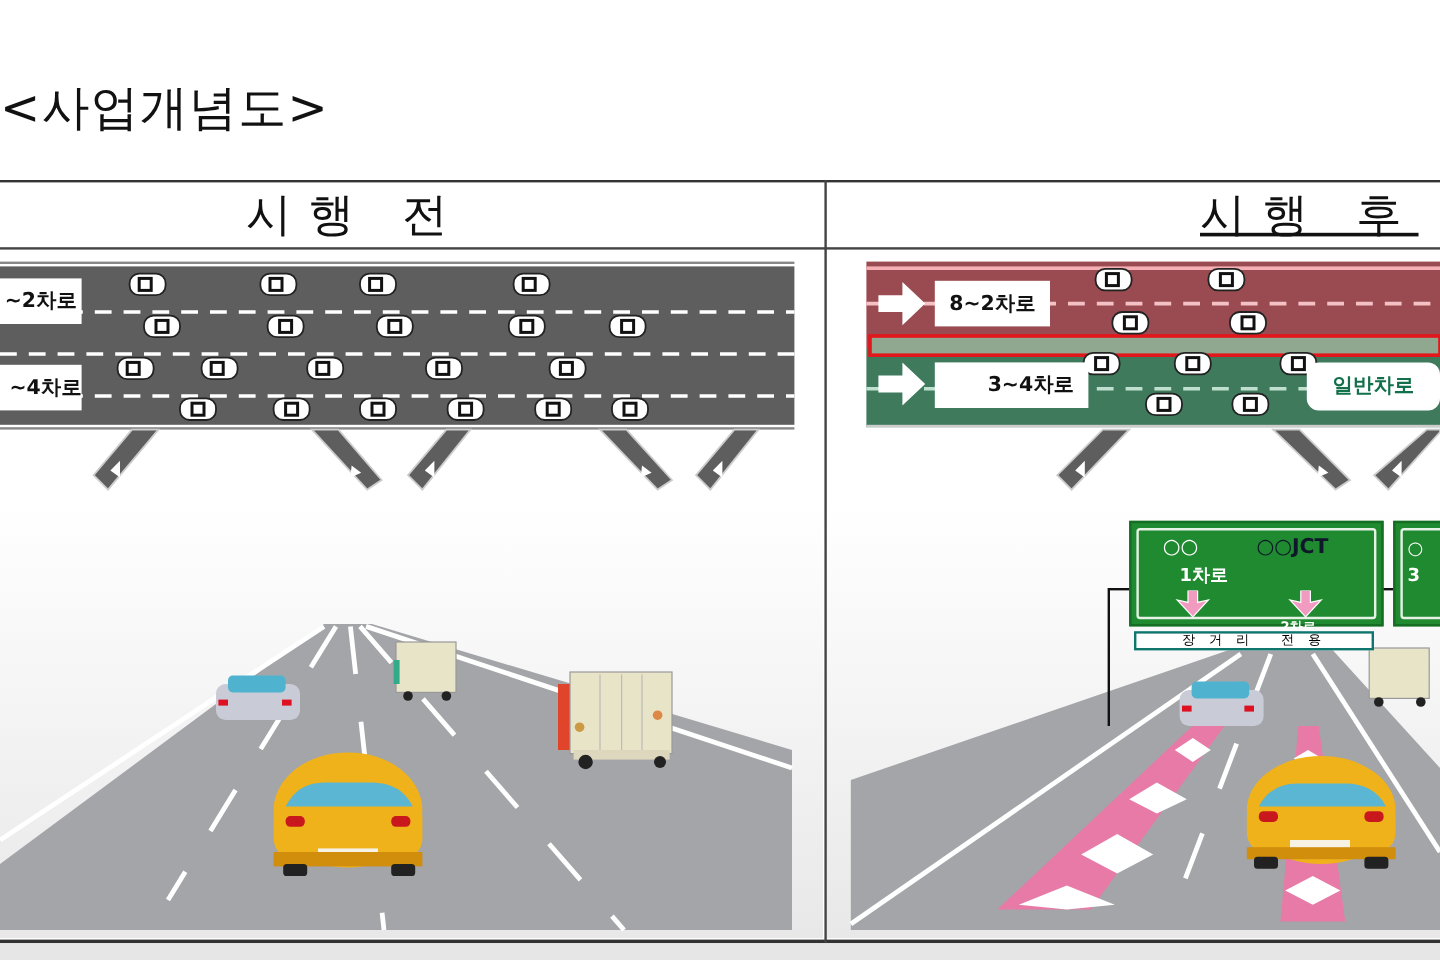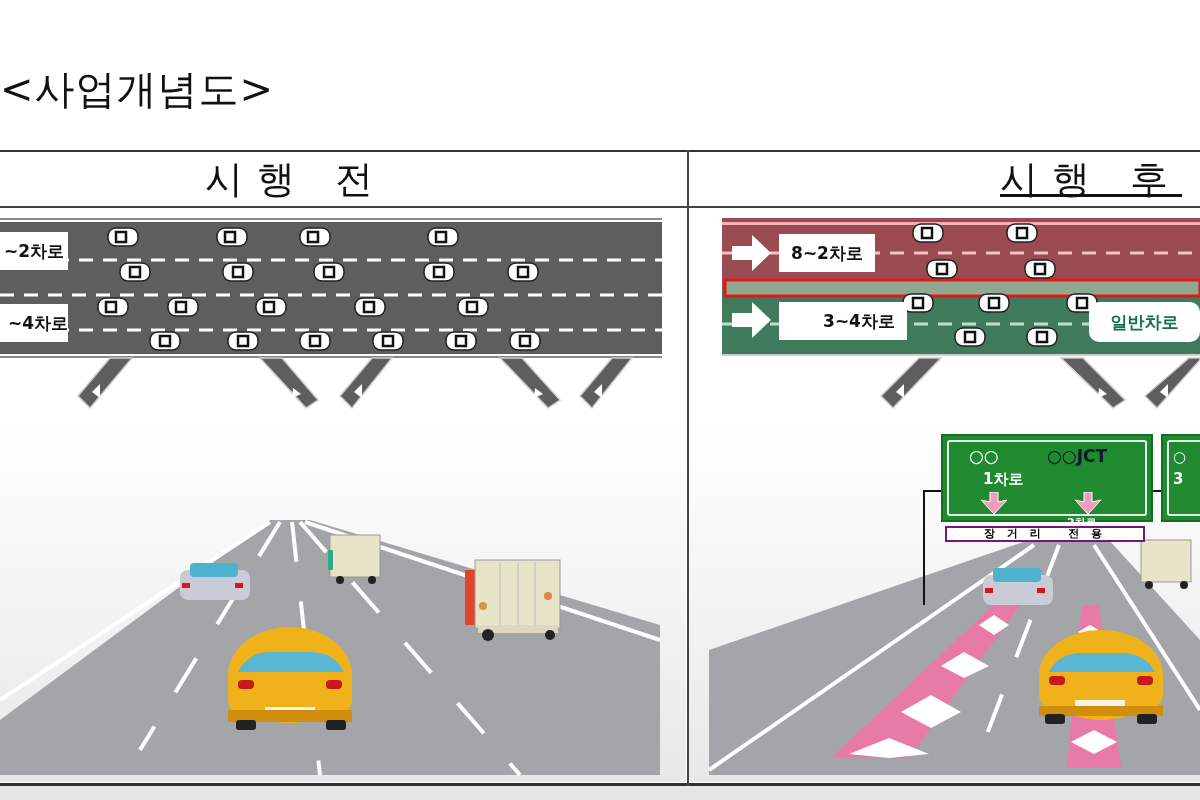--- a/index.html
+++ b/index.html
@@ -302,14 +302,14 @@
         <polygon points="11,0 19,0 19,10 28,8 15,22 2,8 11,10" fill="#f29bc1" stroke="#fff" stroke-width="1"></polygon>
       </svg>
     <svg style="position:absolute;left:130px;top:56px;" width="30" height="24">
         <polygon points="11,0 19,0 19,10 28,8 15,22 2,8 11,10" fill="#f29bc1" stroke="#fff" stroke-width="1"></polygon>
       </svg>
   </div>
   <div style="position:absolute;left:472px;top:14px;width:60px;height:88px;background:#1f8a2f;border:2px solid #166e24;box-sizing:border-box;">
     <div style="position:absolute;left:4px;top:4px;right:4px;bottom:4px;border:2px solid #e6f2e6;border-radius:3px;"></div>
     <div style="position:absolute;left:10px;top:10px;color:#fff;font-size:15px;font-weight:bold;width:20px;word-break:break-all;line-height:22px;">○ 3</div>
   </div>
-  <div style="position:absolute;left:256px;top:106px;width:200px;height:16px;background:#fff;border:2px solid #701a75;box-sizing:border-box;font-size:11px;line-height:12px;text-align:center;font-weight:bold;letter-spacing:4px;white-space:pre;">장 거 리   전 용</div>
+  <div style="position:absolute;left:256px;top:106px;width:200px;height:16px;background:#fff;border:2px solid #0f766e;box-sizing:border-box;font-size:11px;line-height:12px;text-align:center;font-weight:normal;letter-spacing:4px;white-space:pre;">장 거 리   전 용</div>
 </div>
 
 </body></html>

